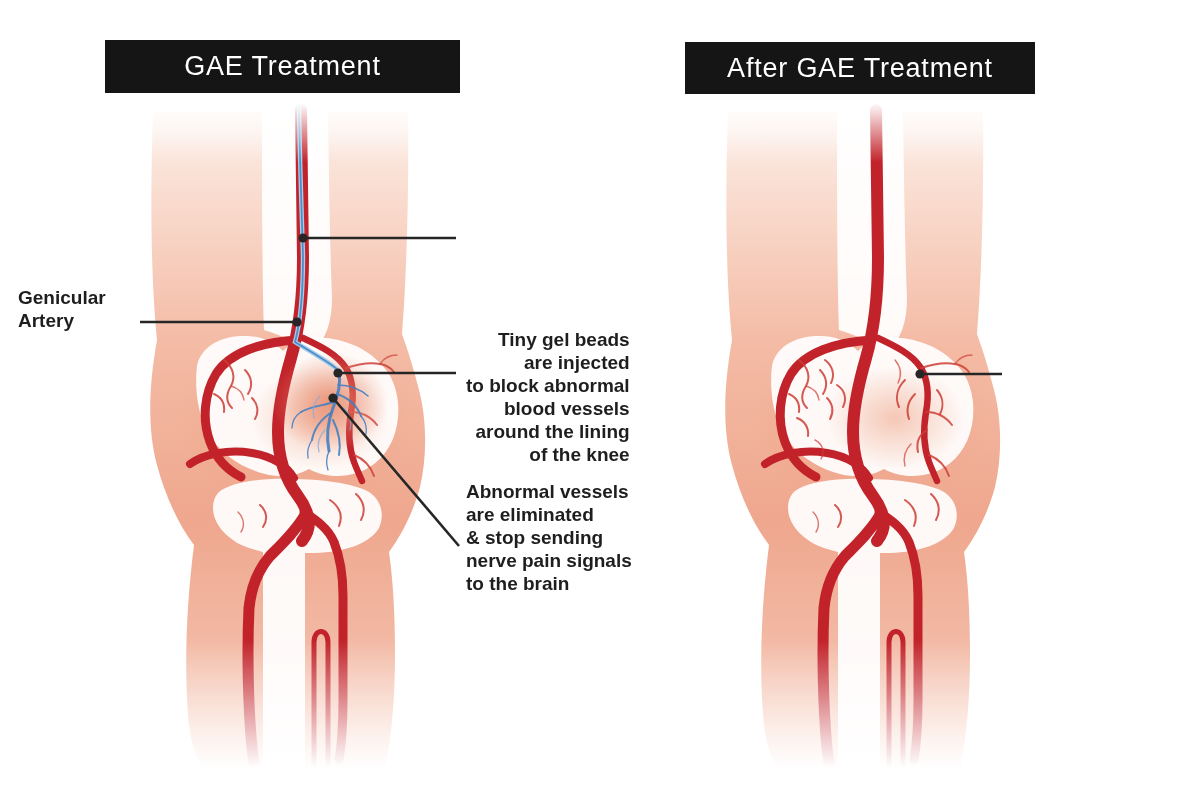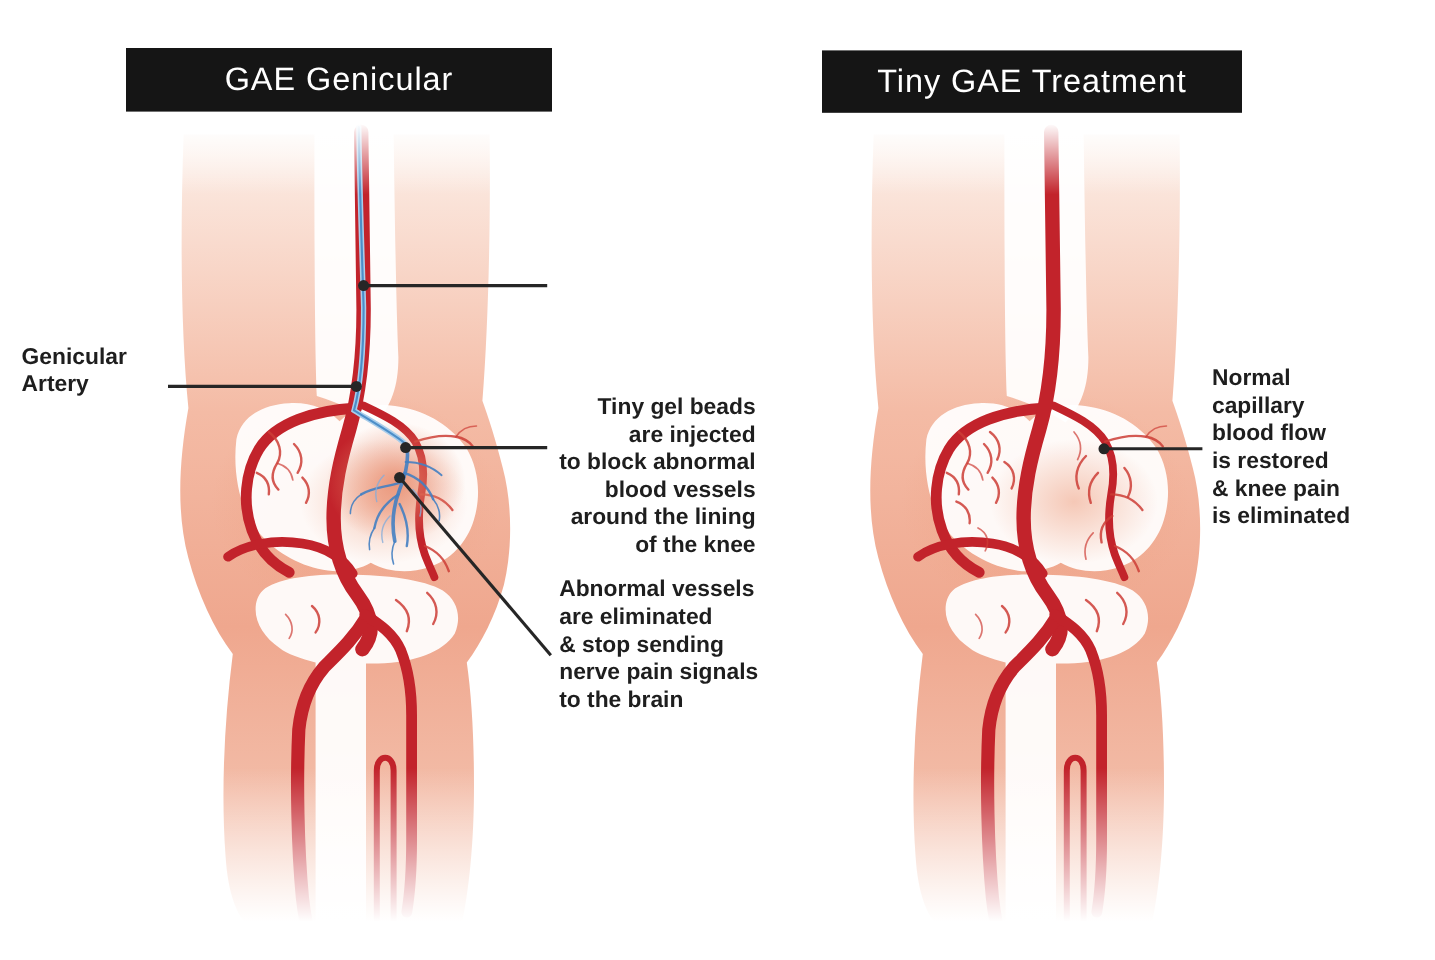--- a/index.html
+++ b/index.html
@@ -182,38 +182,32 @@
       <line class="leader" x1="338" y1="373" x2="456" y2="373"></line>
       <circle class="ldot" cx="338" cy="373" r="4.6"></circle>
       <line class="leader" x1="333" y1="398" x2="459" y2="546"></line>
       <circle class="ldot" cx="333" cy="398" r="4.6"></circle>
       <line class="leader" x1="920" y1="374" x2="1002" y2="374"></line>
       <circle class="ldot" cx="920" cy="374" r="4.6"></circle>
     </g>
   </svg>
 
   <div class="title-box title-left">
-    <span>GAE Genicular</span>
+    <span>GAE Treatment</span>
   </div>
   <div class="title-box title-right">
-    <span>Tiny GAE Treatment</span>
+    <span>After GAE Treatment</span>
   </div>
 
   <div class="anno anno-genicular">Genicular
 Artery</div>
   <div class="anno anno-gel">Tiny gel beads
 are injected
 to block abnormal
 blood vessels
 around the lining
 of the knee</div>
   <div class="anno anno-abnormal">Abnormal vessels
 are eliminated
 &amp; stop sending
 nerve pain signals
 to the brain</div>
-  <div class="anno anno-normal">Normal
-capillary
-blood flow
-is restored
-&amp; knee pain
-is eliminated</div>
 </div>
 
 </body></html>

